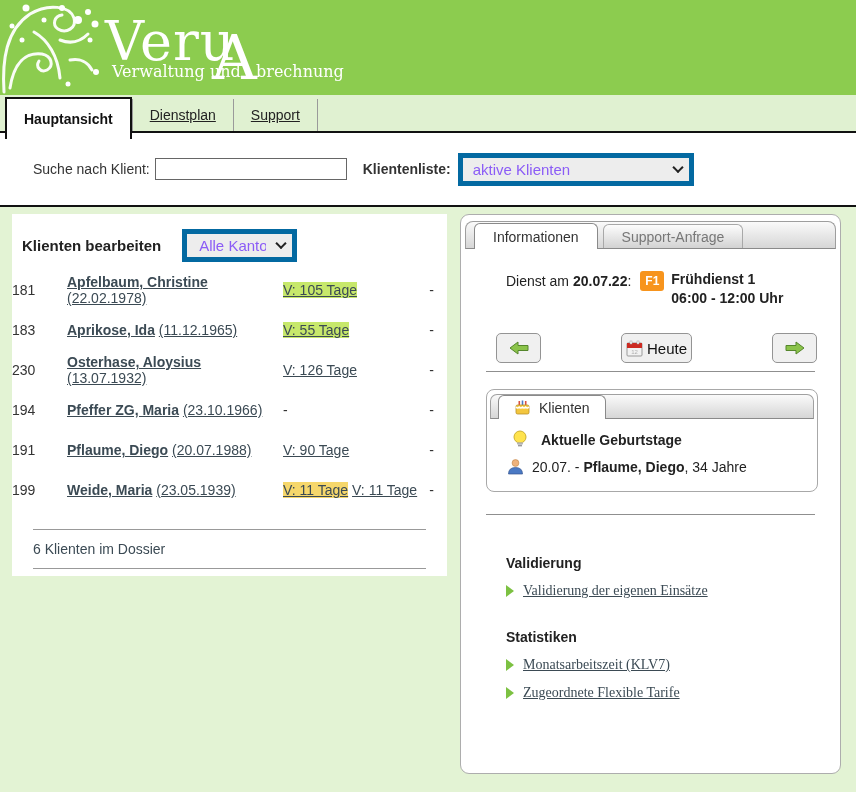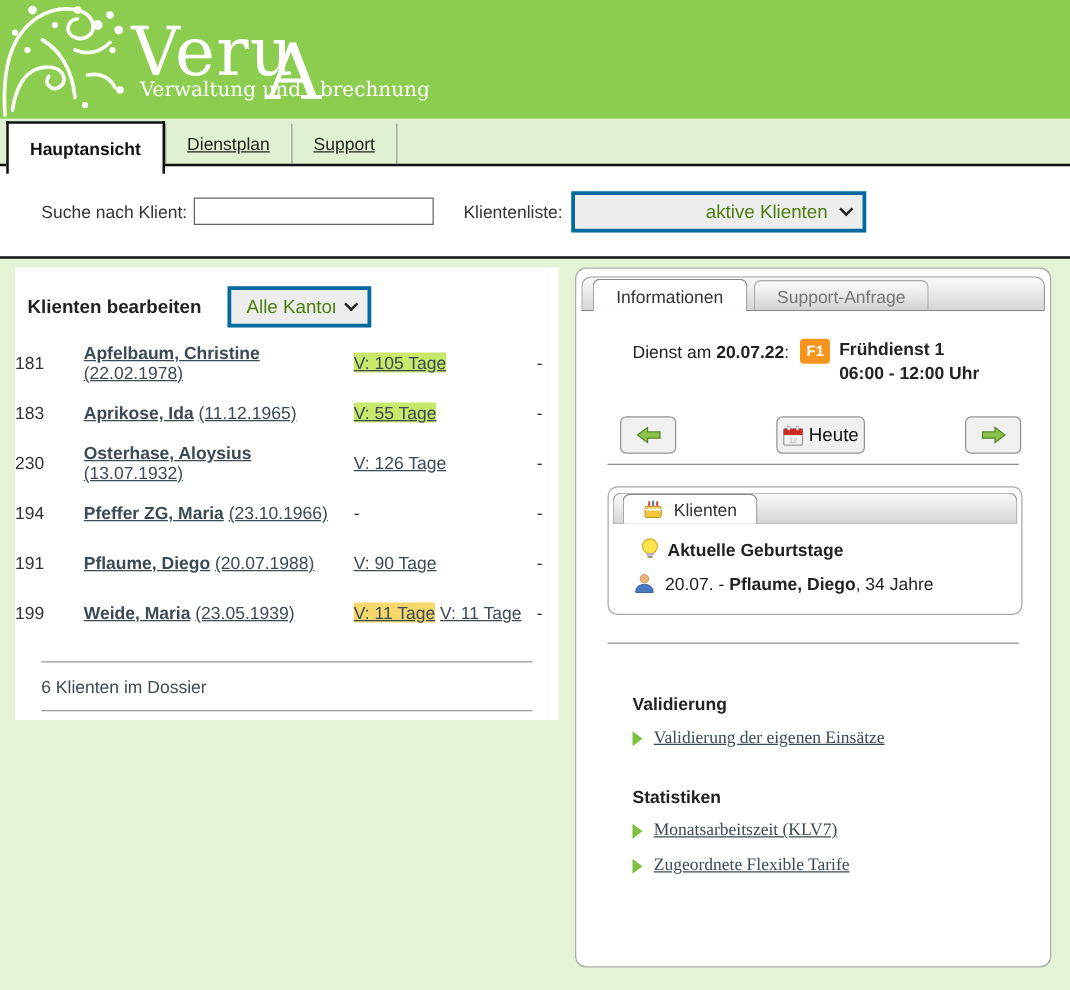--- a/index.html
+++ b/index.html
@@ -21,23 +21,23 @@
   .tabbar { position:relative; width:856px; height:38px; background:#e0f1d1; border-bottom:2px solid #111; display:flex; padding-left:5px; z-index:5; }
   .tab { display:flex; align-items:center; padding:0 17px; font-size:14px; }
   .tab.active { position:relative; top:2px; height:42px; background:#fff; border:2px solid #111; border-bottom:none; font-weight:bold; color:#111; z-index:6; }
   .tab.inactive { margin-top:4px; height:32px; border-left:1px solid #9a9a9a; color:#222; }
   .tab.inactive .tab-label { text-decoration:underline; }
   .tab.last-sep { border-right:1px solid #9a9a9a; }
   
   .searchband { width:856px; height:74px; background:#fff; border-bottom:2px solid #111; display:flex; align-items:center; padding-left:33px; position:relative; z-index:4; }
   .searchband label { font-size:14px; color:#333; }
   .search-input { margin-left:5px; width:192px; height:22px; border:1px solid #666; background:#fff; font-size:14px; padding:0 4px; }
-  .klientenliste-label { margin-left:24px; }
+  .klientenliste-label { margin-left:16px;font-weight:bold; }
   .select-wrap { position:relative; display:inline-block; }
-  .sel { appearance:none; -webkit-appearance:none; background:#ededed; border:3px solid #0369a1; font-size:15px; color:#4d7c0f; font-family:"Liberation Sans", sans-serif;text-align:right; }
+  .sel { appearance:none; -webkit-appearance:none; background:#ededed; border:5px solid #0369a1; font-size:15px; color:#8b5cf6; font-family:"Liberation Sans", sans-serif; }
   .sel-klientenliste { margin-left:7px; width:236px; height:33px; padding:0 28px 0 10px; }
   .chev { position:absolute; right:12px; top:50%; width:8px; height:8px; border-right:2px solid #222; border-bottom:2px solid #222; transform:translateY(-70%) rotate(45deg); pointer-events:none; }
   
   .content { position:relative; width:856px; height:585px; }
   
   .left-panel { position:absolute; left:12px; top:7px; width:435px; height:362px; background:#fff; }
   .lp-head { display:flex; align-items:center; padding:14px 0 0 10px; height:48px; }
   .lp-title { font-size:15px; font-weight:bold; color:#222; }
   .sel-kantone { margin-left:21px; width:115px; height:33px; padding:0 26px 0 12px; }
   .client-rows { margin-top:8px; }
@@ -68,21 +68,21 @@
   .btn { background:#f0f0f0; border:1px solid #949494; border-radius:5px; height:30px; display:flex; align-items:center; justify-content:center; cursor:pointer; font-family:"Liberation Sans", sans-serif; }
   .btn-arrow { width:45px; }
   .btn-heute { width:71px; font-size:15px; color:#111; gap:4px; }
   .ip-hr { position:absolute; left:25px; right:25px; border:none; border-top:1px solid #8f8f8f; }
   .ip-hr1 { top:156px; }
   .ip-hr2 { top:299px; }
   
   .bday-box { position:absolute; top:174px; left:25px; width:332px; height:103px; border:1px solid #a8a8a8; border-radius:8px; background:#fff; }
   .bday-tabs { position:absolute; top:4px; left:3px; right:3px; height:25px; background:linear-gradient(#fafafa,#d6d6d6); border:1px solid #a0a0a0; border-radius:7px 7px 0 0; border-bottom:1px solid #8a8a8a; display:flex; align-items:flex-end; }
   .bday-tab { height:24px; background:#fff; border:1px solid #8a8a8a; border-bottom:none; border-radius:6px 6px 0 0; margin-left:7px; display:flex; align-items:center; gap:8px; padding:0 15px; font-size:14px; color:#333; position:relative; top:1px; z-index:2; }
-  .bday-row1 { position:absolute; top:40px; left:25px; display:flex; align-items:center; gap:6px; }
+  .bday-row1 { position:absolute; top:40px; left:25px; display:flex; align-items:center; gap:13px; }
   .bday-row1 .t { font-size:14px; font-weight:bold; color:#222; }
   .bday-row2 { position:absolute; top:68px; left:20px; display:flex; align-items:center; gap:8px; font-size:14px; color:#222; white-space:nowrap; }
   
   .section-val { position:absolute; top:340px; left:45px; }
   .section-stat { position:absolute; top:414px; left:45px; }
   .sec-title { font-size:14px; font-weight:bold; color:#222; }
   .sec-link-row { display:flex; align-items:center; margin-top:12px; gap:9px; }
   .tri { width:0; height:0; border-left:8px solid #7cc142; border-top:6px solid transparent; border-bottom:6px solid transparent; flex:none; }
   .sec-link-row a { font-size:14px;font-family:Liberation Serif, serif; }
 </style>

